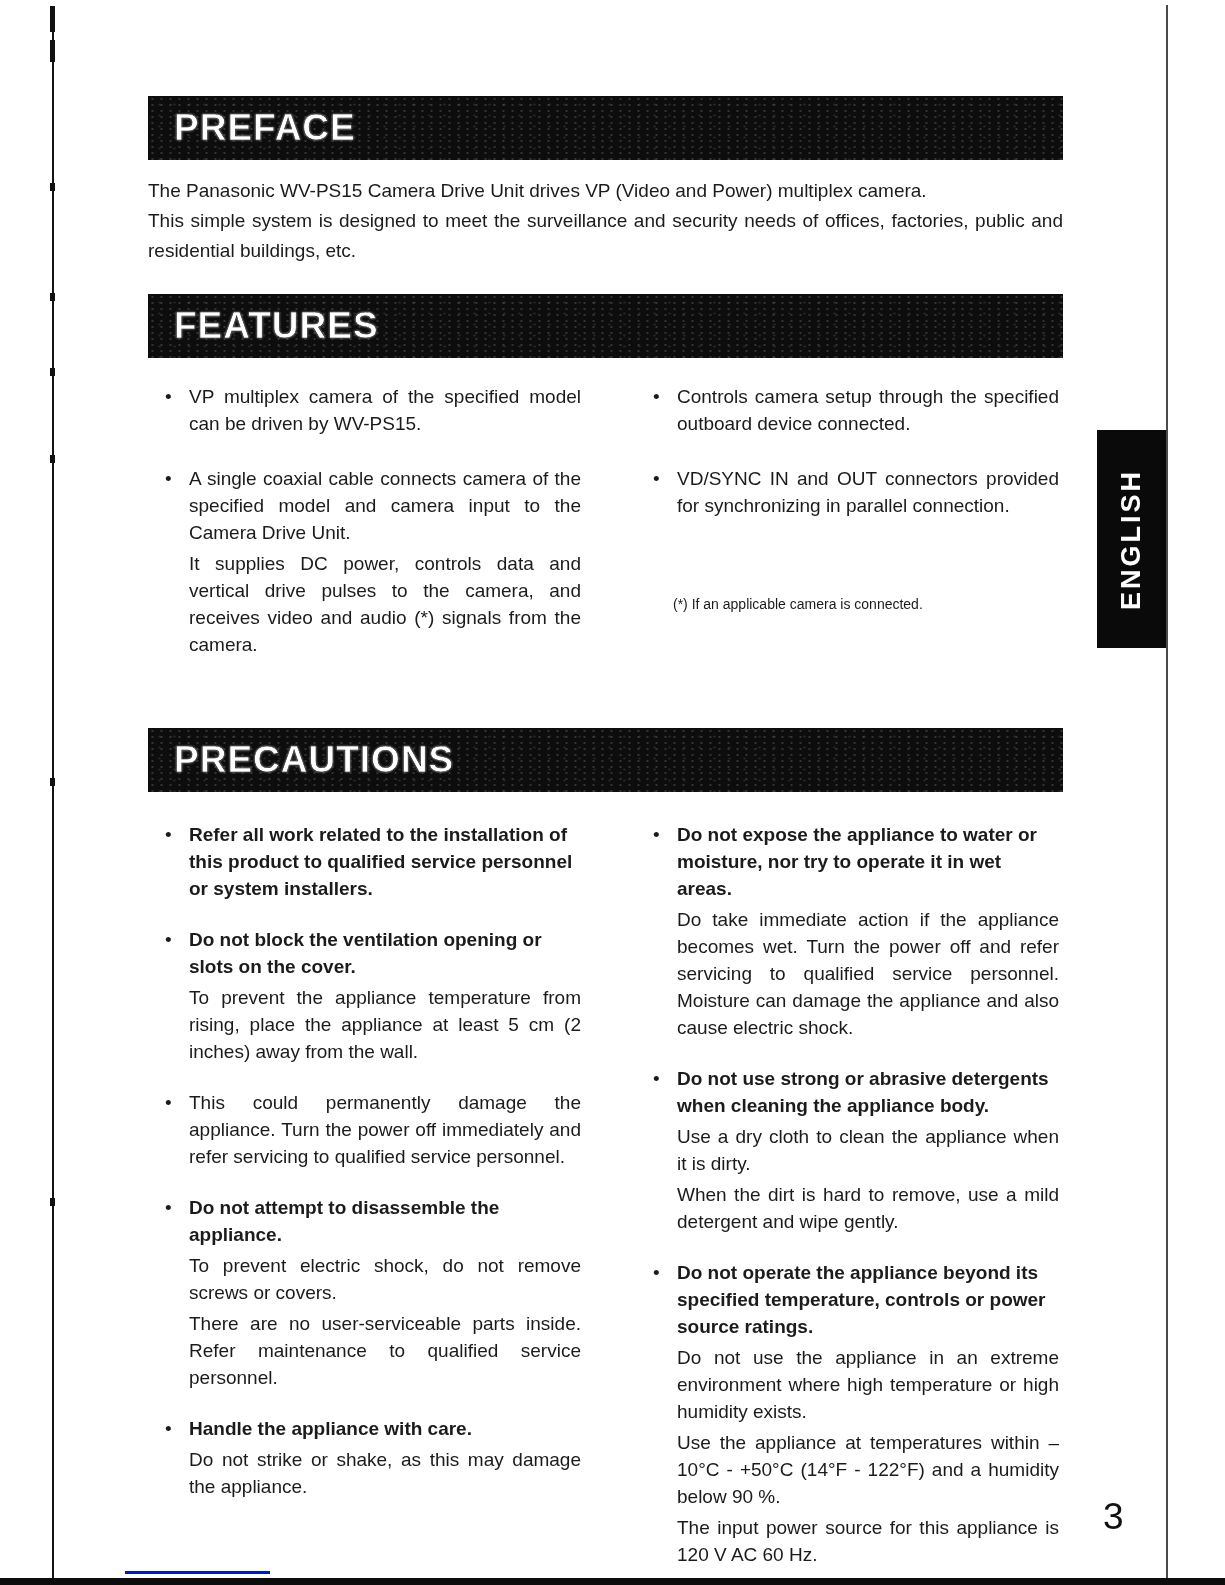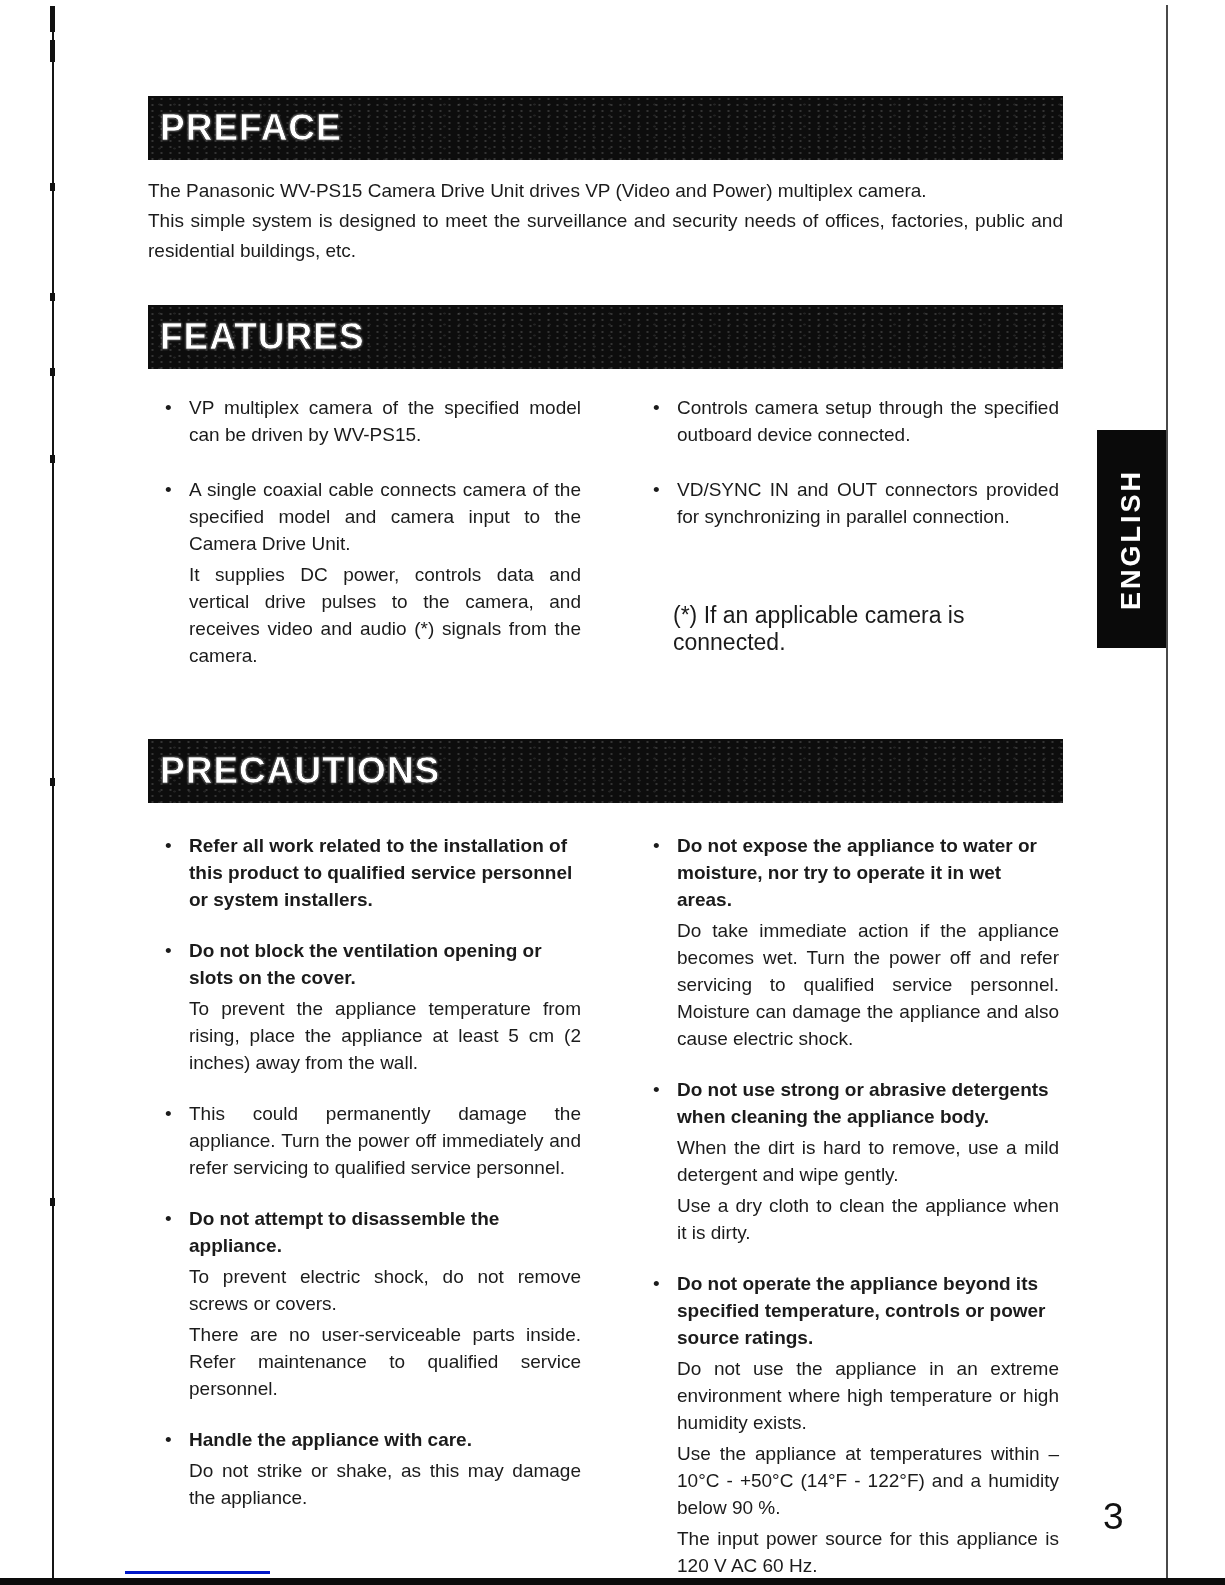--- a/index.html
+++ b/index.html
@@ -16,45 +16,45 @@
     background-color:#0d0d0d;
     background-image:
       radial-gradient(rgba(255,255,255,.16) 1px, transparent 1.5px),
       radial-gradient(rgba(255,255,255,.09) 1px, transparent 1.8px);
     background-size:9px 6px, 15px 11px;
     background-position:0 0, 4px 3px;
     display:flex;align-items:center;
   }
   .section-bar .title{
     color:#ffffff;font-weight:bold;font-size:37px;letter-spacing:1px;
-    padding-left:12px;
+    padding-left:26px;
     -webkit-text-stroke:0.6px #101010;
     text-shadow:0 0 2px rgba(255,255,255,.85);
   }
   .bar-preface{margin-top:96px;}
-  .bar-features{margin-top:39px;}
+  .bar-features{margin-top:28px;}
   .bar-precautions{margin-top:66px;}
 
   .preface-text{margin-top:16px;font-size:19px;line-height:30px;text-align:justify;}
   .preface-text p{margin:0;}
 
   .cols{display:flex;}
   .feat-cols{margin-top:21px;}
   .prec-cols{margin-top:25px;}
   .col-left{width:437px;padding-left:17px;box-sizing:border-box;flex:none;}
   .col-right{flex:1;margin-left:68px;}
 
   .item{position:relative;padding-left:20px;font-size:19px;line-height:27px;}
   .feat-cols .item + .item{margin-top:28px;}
   .prec-cols .item + .item{margin-top:24px;}
   .item .bullet{position:absolute;left:0;top:0;}
   .item p{margin:4px;text-align:justify;}
   .item p.bold{font-weight:bold;text-align:left;}
 
-  .footnote{margin-top:72px;padding-left:20px;font-size:23px;line-height:27px;}
+  .footnote{margin-top:72px;padding-left:20px;font-size:14px;line-height:27px;}
 
   .english-tab{
     position:absolute;left:1097px;top:430px;width:69px;height:218px;
     background:#0a0a0a;display:flex;align-items:center;justify-content:center;
   }
   .english-tab span{
     transform:rotate(-90deg);white-space:nowrap;
     color:#ffffff;font-weight:bold;font-size:27px;letter-spacing:3px;
   }
 
@@ -161,22 +161,22 @@
     </div>
     <div class="col-right">
       <div class="item">
         <span class="bullet">•</span>
         <p class="bold">Do not expose the appliance to water or moisture, nor try to operate it in wet areas.</p>
         <p>Do take immediate action if the appliance becomes wet. Turn the power off and refer servicing to qualified service personnel. Moisture can damage the appliance and also cause electric shock.</p>
       </div>
       <div class="item">
         <span class="bullet">•</span>
         <p class="bold">Do not use strong or abrasive detergents when cleaning the appliance body.</p>
+        <p>Use a dry cloth to clean the appliance when it is dirty.</p>
         <p>When the dirt is hard to remove, use a mild detergent and wipe gently.</p>
-        <p>Use a dry cloth to clean the appliance when it is dirty.</p>
       </div>
       <div class="item">
         <span class="bullet">•</span>
         <p class="bold">Do not operate the appliance beyond its specified temperature, controls or power source ratings.</p>
         <p>Do not use the appliance in an extreme environment where high temperature or high humidity exists.</p>
         <p>Use the appliance at temperatures within –10°C - +50°C (14°F - 122°F) and a humidity below 90 %.</p>
         <p>The input power source for this appliance is 120 V AC 60 Hz.</p>
       </div>
     </div>
   </div>

